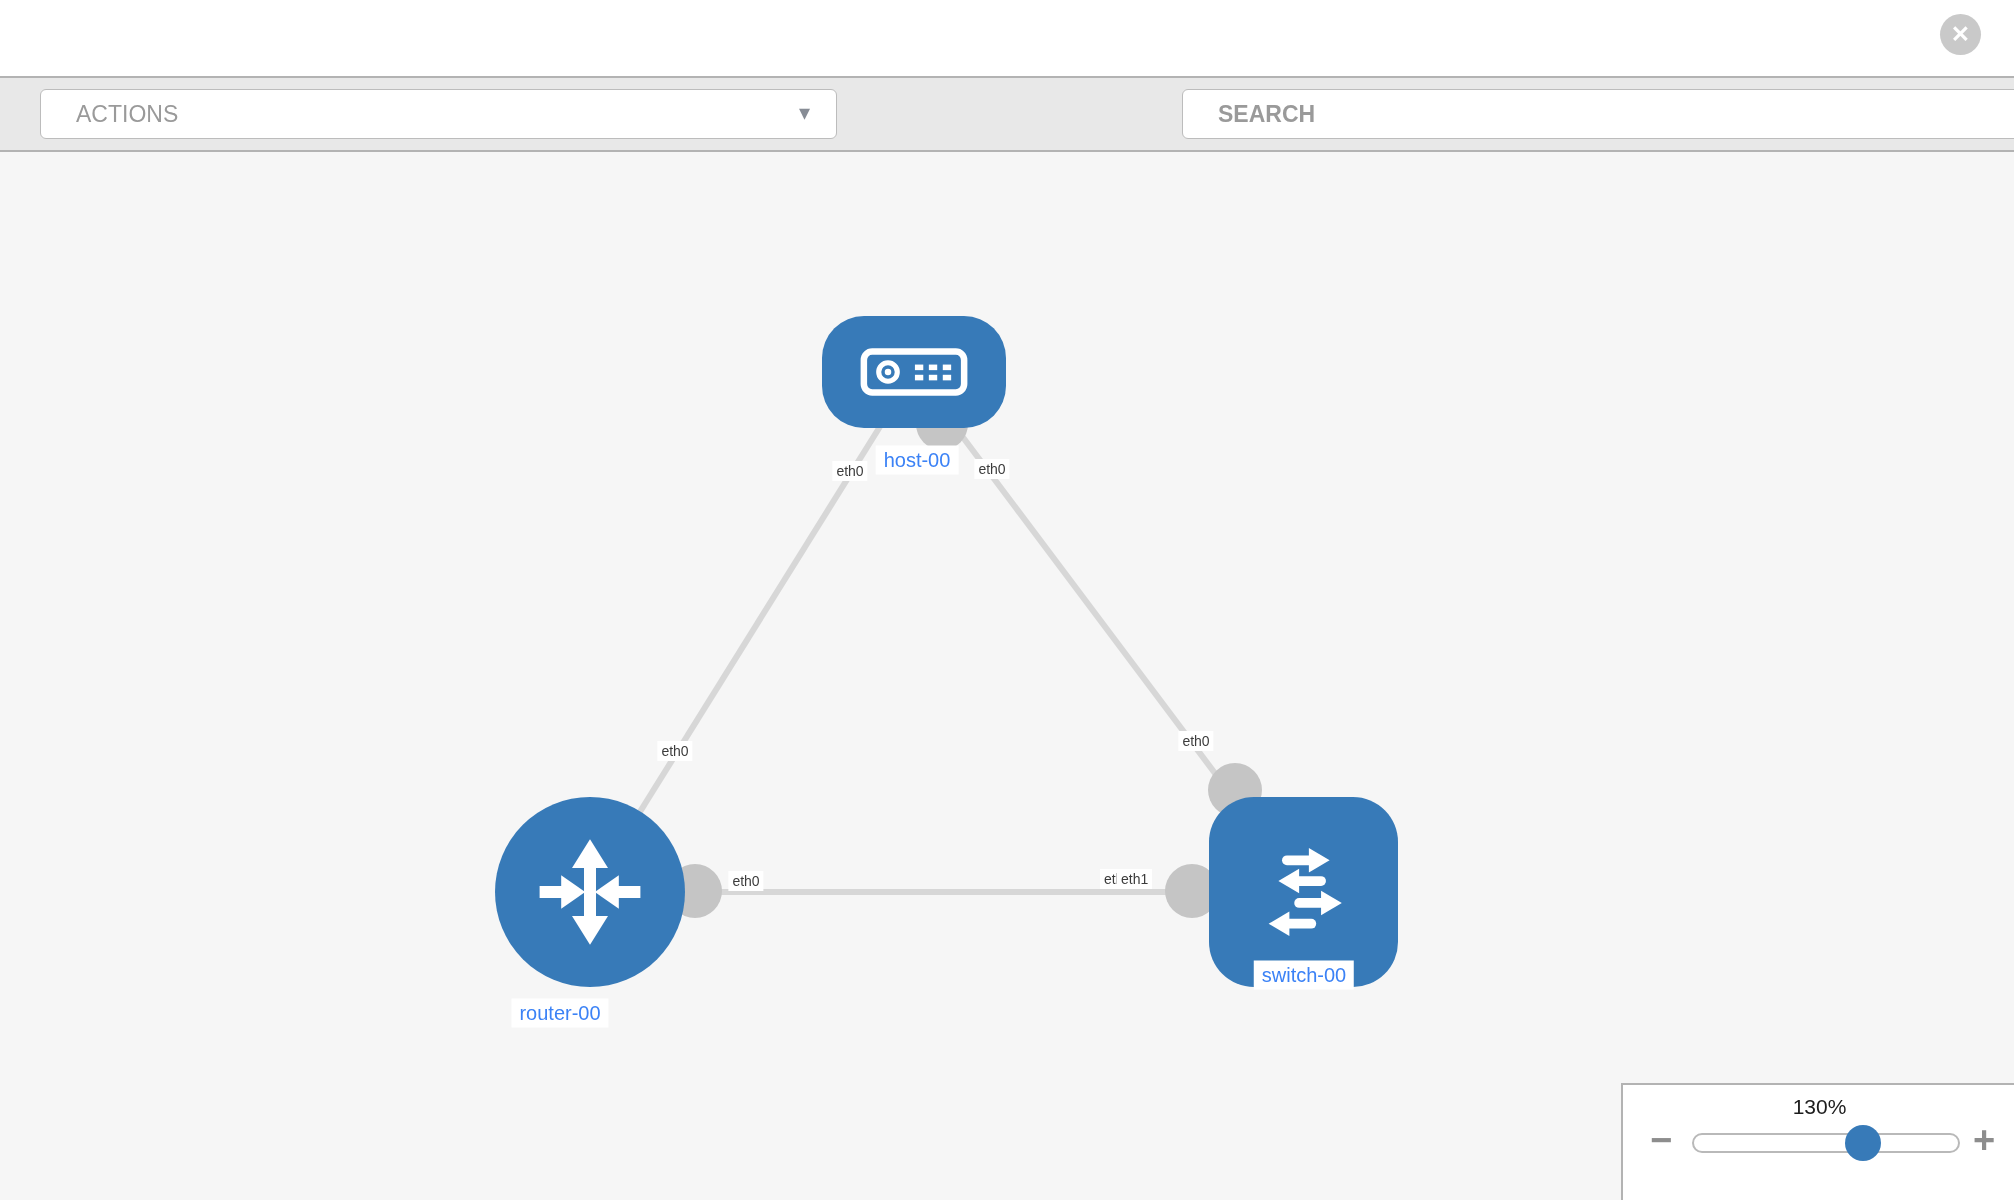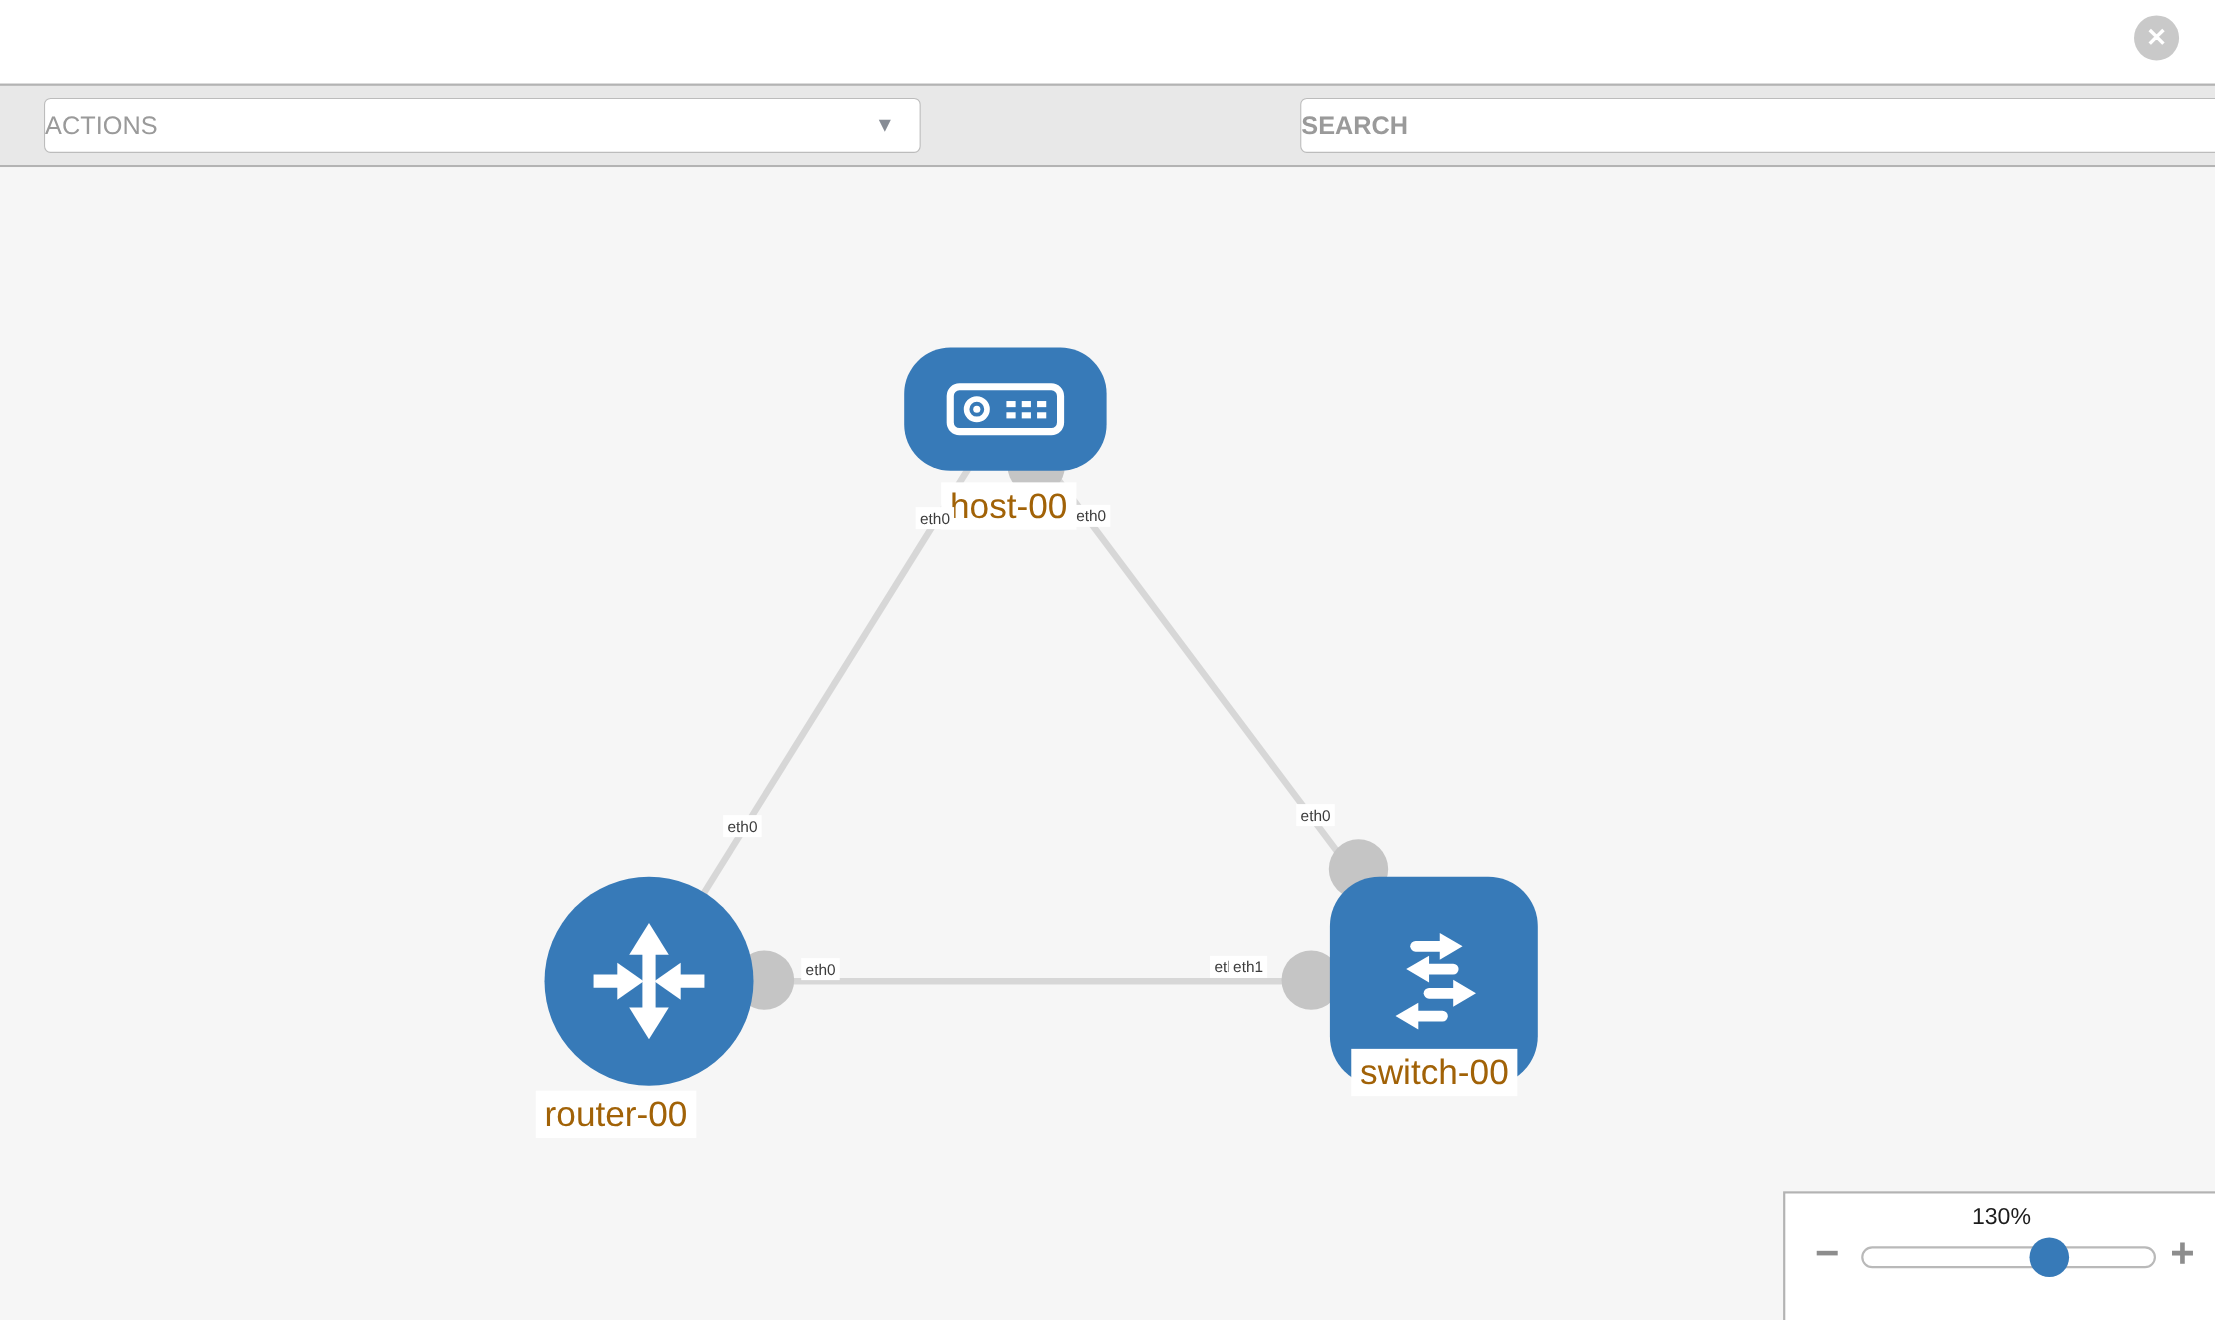--- a/index.html
+++ b/index.html
@@ -11,21 +11,21 @@
   .header-title{position:absolute;left:40px;top:19px;font-size:27px;font-weight:700;color:#575757;letter-spacing:0;}
   .close-btn{position:absolute;left:1940px;top:14px;width:41px;height:41px;border-radius:50%;
              background:#c9c9c9;color:#fff;font-size:23px;font-weight:700;
              display:flex;align-items:center;justify-content:center;cursor:pointer;line-height:1;}
 
   
   .toolbar{position:absolute;left:0;top:76px;width:100%;height:76px;box-sizing:border-box;
            background:#e8e8e8;border-top:2px solid #b3b3b3;border-bottom:2px solid #b3b3b3;}
   .select-box{position:absolute;top:11px;height:50px;box-sizing:border-box;background:#fff;
               border:1px solid #bcbcbc;border-radius:6px;display:flex;align-items:center;cursor:pointer;}
-  .select-box .ph{color:#9a9a9a;font-size:23px;}
+  .select-box .ph{color:#9a9a9a;font-size:23px;margin-left:35px;}
   .select-box .caret{position:absolute;right:26px;top:50%;transform:translateY(-54%);
                      color:#878c95;font-size:22px;line-height:1;}
   .sel-actions{left:40px;width:797px;}
   .sel-search{left:1182px;width:927px;font-weight:bold;}
   .tool-icon{position:absolute;top:97px;width:34px;height:34px;cursor:pointer;}
   .tool-icon svg{width:100%;height:100%;}
   .icon-wrench{left:1048px;}
   .icon-key{left:1116px;}
 
   
@@ -34,22 +34,22 @@
   .links-svg line{stroke:#d7d7d7;stroke-width:6;}
   .links-svg circle{fill:#c5c5c5;}
 
   .node{position:absolute;background:#377ab8;z-index:3;cursor:pointer;
         display:flex;align-items:center;justify-content:center;}
   .node svg{display:block;}
   .node-host{left:822px;top:164px;width:184px;height:112px;border-radius:42px;}
   .node-router{left:495px;top:645px;width:190px;height:190px;border-radius:50%;}
   .node-switch{left:1209px;top:645px;width:189px;height:190px;border-radius:45px;}
 
-  .node-label{position:absolute;transform:translate(-50%,-50%);background:#fff;color:#a16207;
-              font-size:32px;padding:3px 8px;white-space:nowrap;z-index:4;}
+  .node-label{position:absolute;transform:translate(-50%,-50%);background:#fff;color:#3b82f6;
+              font-size:20px;padding:3px 8px;white-space:nowrap;z-index:4;}
   .if-label{position:absolute;transform:translate(-50%,-50%);background:#fff;color:#3c3c3c;
             font-size:14px;padding:2px 4px;white-space:nowrap;z-index:5;}
   .if-label.back{transform:none;z-index:5;}
   .if-label.front{transform:none;z-index:6;}
 
   
   .zoom-panel{position:absolute;left:1621px;top:1083px;width:400px;height:130px;box-sizing:border-box;
               background:#fff;border:2px solid #b3b3b3;z-index:10;}
   .zoom-level{position:absolute;left:0;top:10px;width:393px;text-align:center;
               font-size:21px;color:#1c1c1c;}

